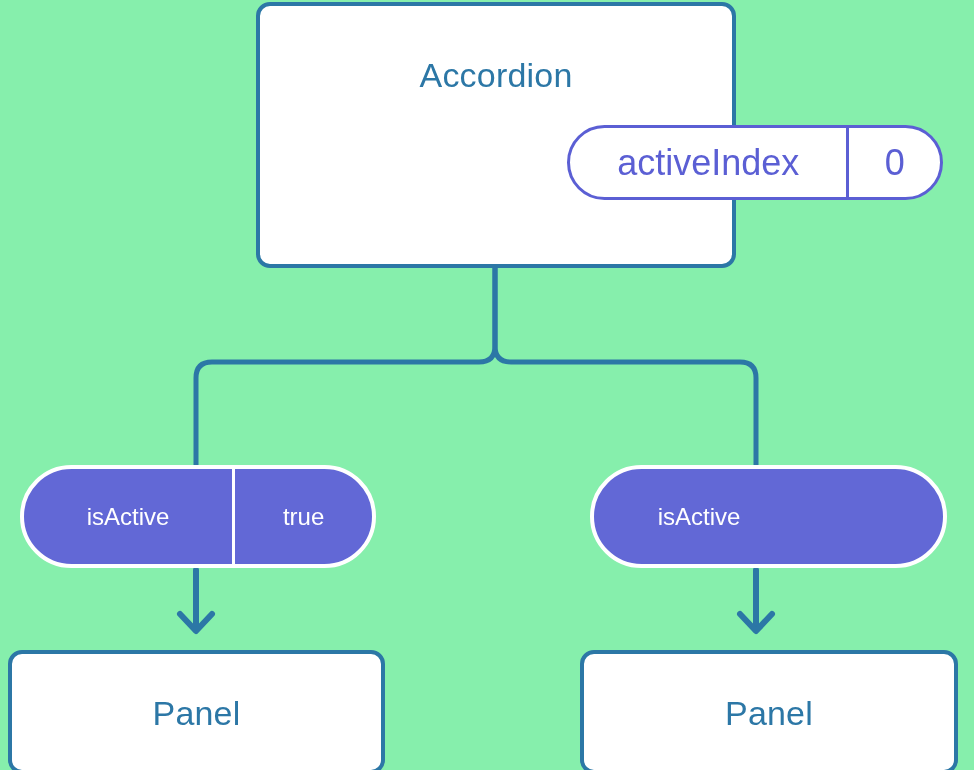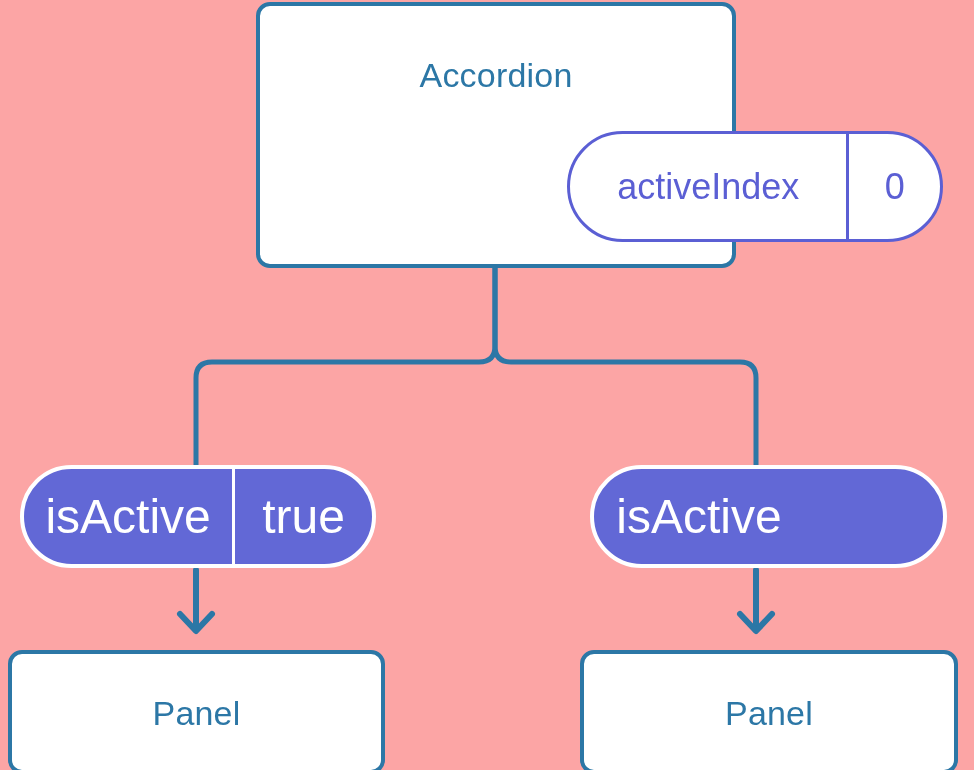--- a/index.html
+++ b/index.html
@@ -8,21 +8,21 @@
     padding: 0;
     background: #4d6a73;
   }
   body {
     font-family: "Liberation Sans", sans-serif;
   }
   #stage {
     position: relative;
     width: 974px;
     height: 770px;
-    background: #fca5a5;
+    background: #86efac;
     overflow: hidden;
   }
 
   
   #connectors {
     position: absolute;
     left: 0;
     top: 0;
     width: 974px;
     height: 770px;
@@ -96,31 +96,31 @@
   }
 
   
   .pill-filled {
     background: #6268d6;
     border: 4px solid #ffffff;
   }
   .pill-filled .pill-key,
   .pill-filled .pill-value {
     color: #ffffff;
-    font-size: 48px;
+    font-size: 24px;
   }
   .pill-filled .pill-value {
     border-left: 3px solid #ffffff;
   }
 
   #active-index-pill {
     left: 307px;
-    top: 125px;
+    top: 119px;
     width: 376px;
-    height: 111px;
+    height: 75px;
   }
   #active-index-pill .pill-key   { width: 281px; }
   #active-index-pill .pill-value { width: 95px;  }
 
   #is-active-pill-left {
     left: 20px;
     top: 465px;
     width: 356px;
     height: 103px;
   }

